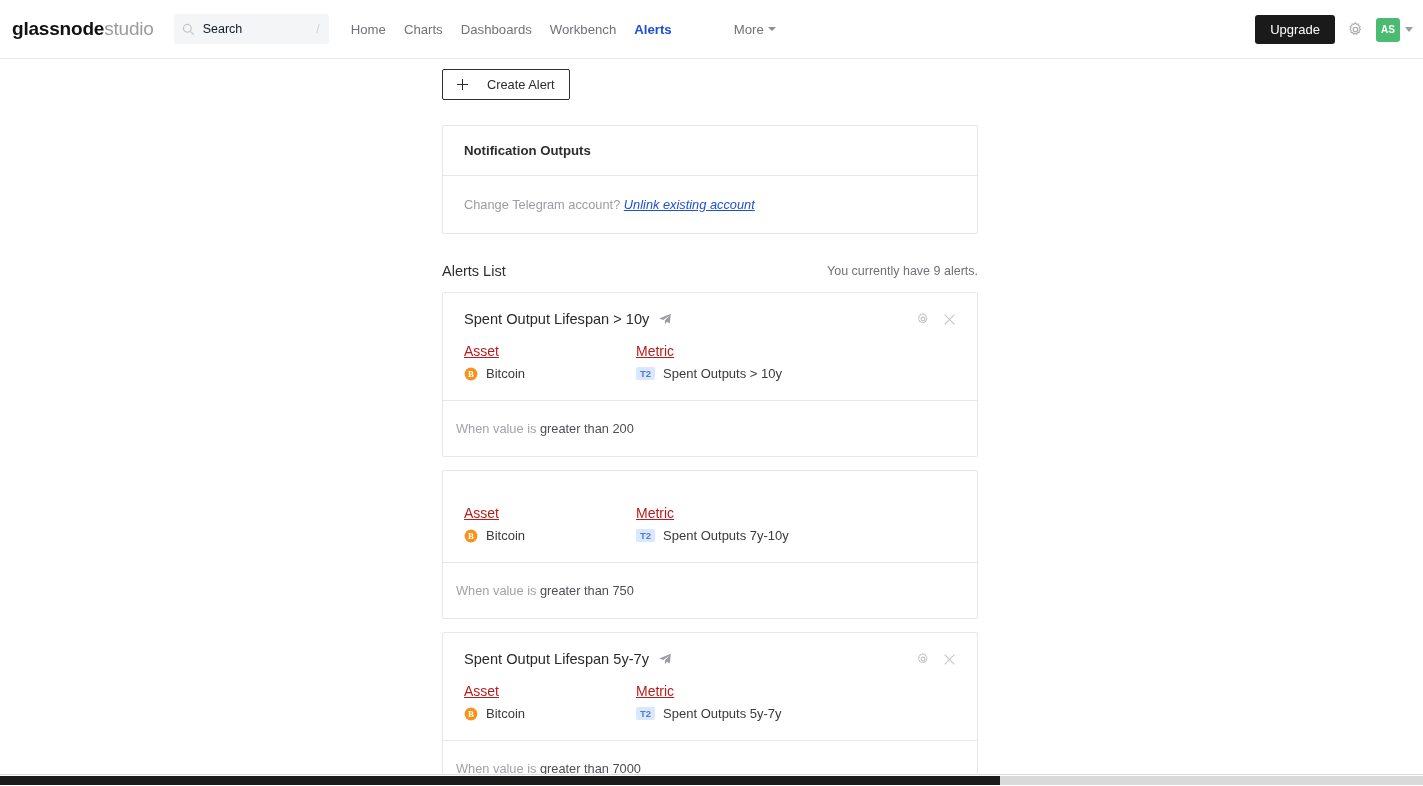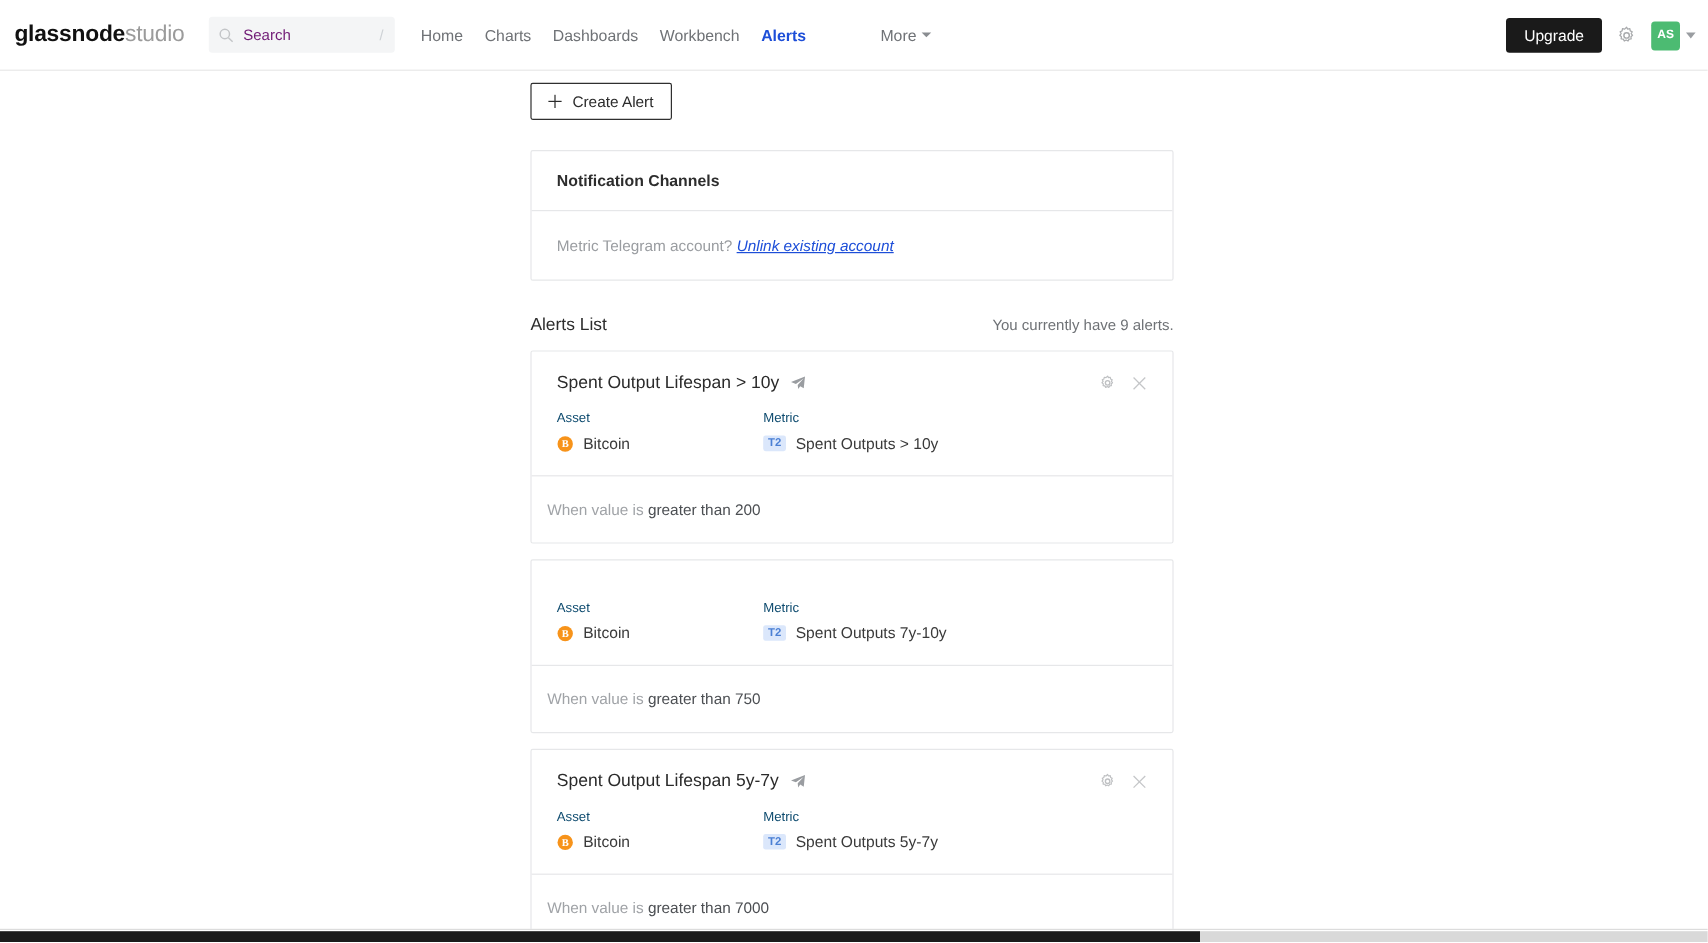--- a/index.html
+++ b/index.html
@@ -33,21 +33,21 @@
     width: 155px; height: 30px;
     background: #f4f5f6;
     border-radius: 3px;
     display: flex; align-items: center;
     padding: 0 8px;
     position: relative;
   }
   .search-ico { width: 13px; height: 13px; flex: none; opacity: .45; }
   .search-ph {
     margin-left: 8px;
-    font-size: 12.5px; color: #701a75;
+    font-size: 12.5px; color: #0f172a;
   }
   .slashkey {
     position: absolute; right: 9px; top: 50%;
     transform: translateY(-50%);
     font-size: 12px; color: #cdd1d5;
   }
 
   .navlinks {
     margin-left: 22px;
     display: flex; align-items: center; gap: 18px;
@@ -91,21 +91,21 @@
     border-right: 4px solid transparent;
     border-top: 5px solid #9a9da1;
   }
 
   
   .page { position: absolute; top: 59px; left: 0; width: 1423px; height: 727px; }
   .col { position: absolute; left: 442px; top: 0; width: 536px; }
 
   .create-btn {
     margin-top: 10px;
-    display: inline-flex; align-items: center; gap: 9px;
+    display: inline-flex; align-items: center; gap: 19px;
     border: 1px solid #2f2f2f;
     background: #ffffff;
     border-radius: 2px;
     padding: 7px 14px;
     font-size: 12.8px; color: #2b2b2b;
     cursor: pointer;
   }
   .plus { position: relative; width: 11px; height: 11px; flex: none; }
   .plus::before, .plus::after {
     content: ""; position: absolute; background: #2b2b2b;
@@ -153,21 +153,21 @@
     position: absolute; right: 0; top: 1px;
     display: flex; align-items: center; gap: 13px;
   }
   .ico-btn { cursor: pointer; display: block; }
   .gear-c { width: 14px; height: 14px; opacity: .55; }
   .close-c { width: 13px; height: 13px; opacity: .5; }
 
   .fields { display: flex; margin-top: 16px; }
   .field { width: 172px; }
   .field.metric { width: auto; }
-  .field-label { font-size: 11px; color: #0c4a6e; }
+  .field-label { font-size: 14px; color: #b91c1c; text-decoration: underline; }
   .field-val {
     margin-top: 7px;
     display: flex; align-items: center; gap: 8px;
     font-size: 13px; color: #3a3a3a;
   }
   .btc-ico { width: 14px; height: 14px; flex: none; }
   .t2-badge {
     background: #dbe7fb; color: #4a7fd4;
     font-size: 9.5px; font-weight: 700;
     border-radius: 2px;
@@ -249,23 +249,23 @@
   <div class="col">
 
     
     <div class="create-btn">
       <span class="plus"></span>
       <span>Create Alert</span>
     </div>
 
     
     <div class="card nc-card">
-      <div class="nc-head">Notification Channels</div>
+      <div class="nc-head">Notification Outputs</div>
       <div class="nc-body">
-        <span>Metric Telegram account?</span>
+        <span>Change Telegram account?</span>
         <span class="nc-link">Unlink existing account</span>
       </div>
     </div>
 
     
     <div class="list-head">
       <span class="list-title">Alerts List</span>
       <span class="list-count">You currently have 9 alerts.</span>
     </div>
 

